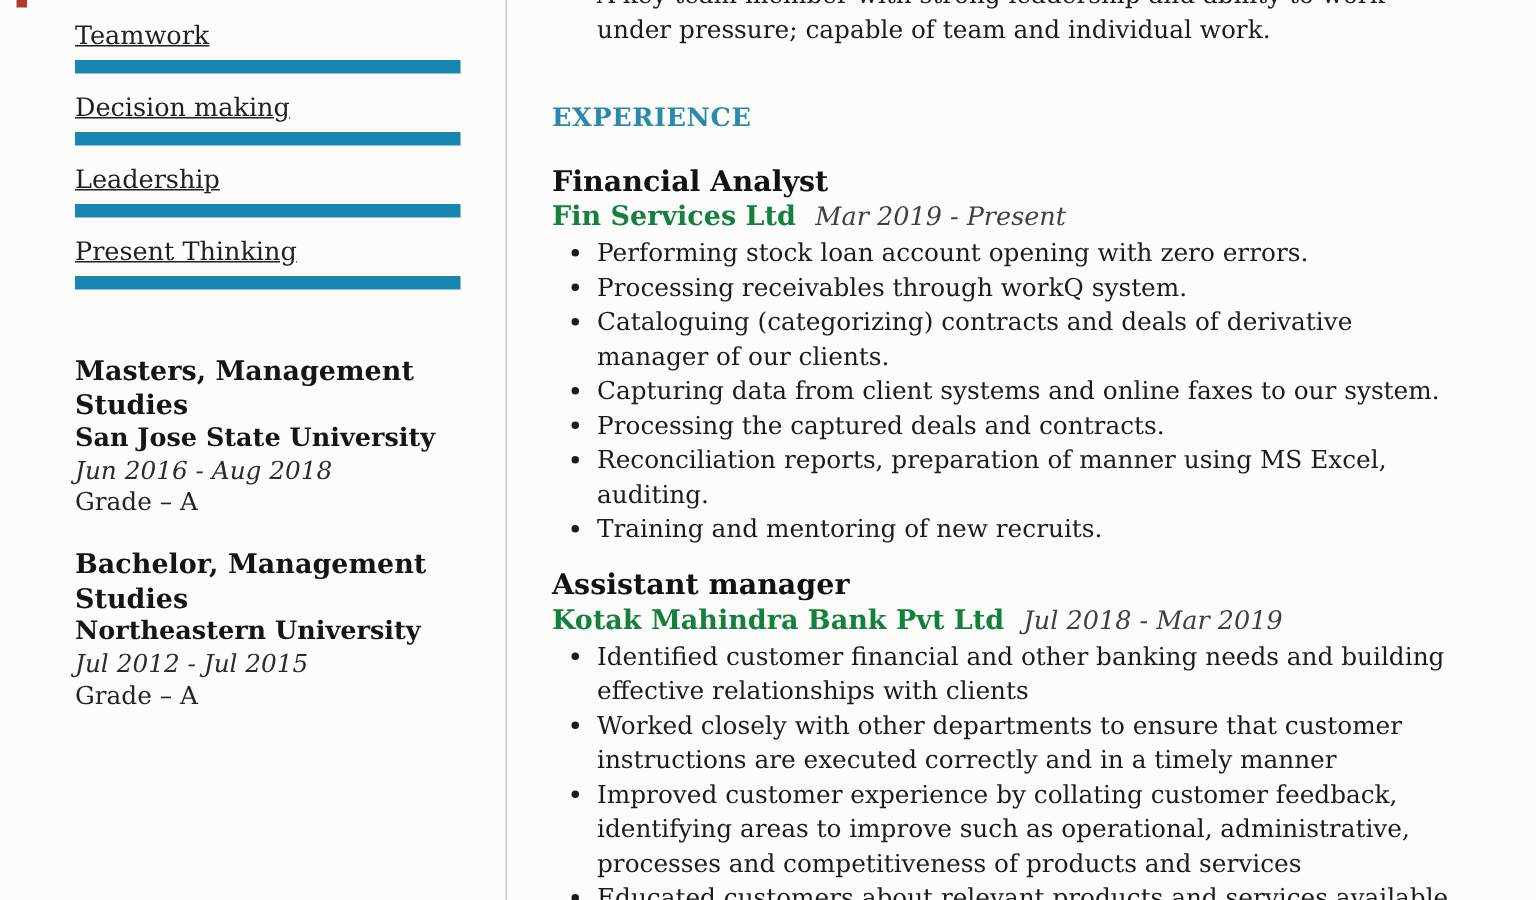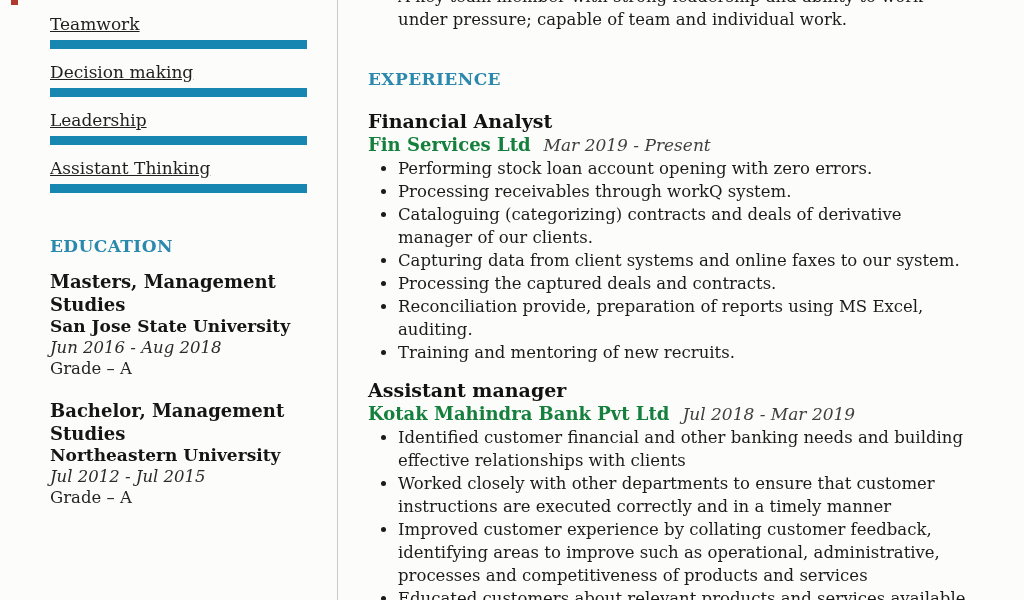--- a/index.html
+++ b/index.html
@@ -88,27 +88,26 @@
       </div>
       <div class="skill">
         <div class="skill-label">Decision making</div>
         <div class="skill-bar"></div>
       </div>
       <div class="skill">
         <div class="skill-label">Leadership</div>
         <div class="skill-bar"></div>
       </div>
       <div class="skill">
-        <div class="skill-label">Assistant Thinking</div>
+        <div class="skill-label">Present Thinking</div>
         <div class="skill-bar"></div>
       </div>
     </div>
 
     <section class="education">
-      <h2 class="section-heading">EDUCATION</h2>
 
       <div class="edu-entry">
         <div class="edu-degree">Masters, Management Studies</div>
         <div class="edu-school">San Jose State University</div>
         <div class="edu-dates">Jun 2016 - Aug 2018</div>
         <div class="edu-grade">Grade – A</div>
       </div>
 
       <div class="edu-entry">
         <div class="edu-degree">Bachelor, Management Studies</div>
@@ -131,21 +130,21 @@
       <h3 class="job-title">Financial Analyst</h3>
       <div class="job-meta">
         <span class="job-company">Fin Services Ltd</span><span class="job-dates">Mar 2019 - Present</span>
       </div>
       <ul class="bullets job-bullets">
         <li>Performing stock loan account opening with zero errors.</li>
         <li>Processing receivables through workQ system.</li>
         <li>Cataloguing (categorizing) contracts and deals of derivative manager of our clients.</li>
         <li>Capturing data from client systems and online faxes to our system.</li>
         <li>Processing the captured deals and contracts.</li>
-        <li>Reconciliation provide, preparation of reports using MS Excel, auditing.</li>
+        <li>Reconciliation reports, preparation of manner using MS Excel, auditing.</li>
         <li>Training and mentoring of new recruits.</li>
       </ul>
     </section>
 
     <section class="job">
       <h3 class="job-title">Assistant manager</h3>
       <div class="job-meta">
         <span class="job-company">Kotak Mahindra Bank Pvt Ltd</span><span class="job-dates">Jul 2018 - Mar 2019</span>
       </div>
       <ul class="bullets job-bullets">

